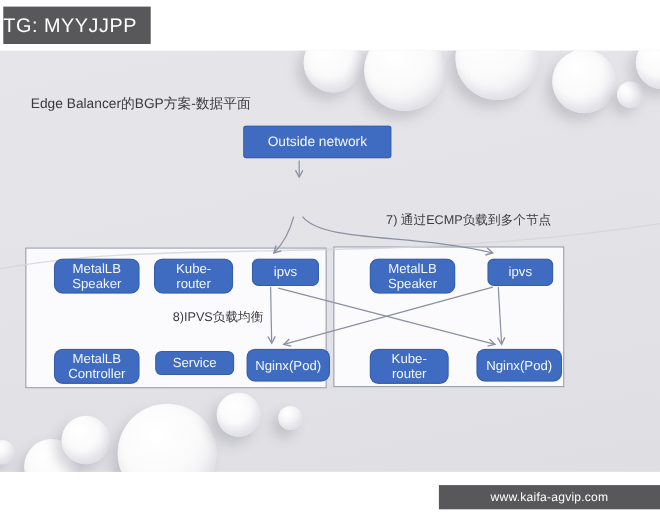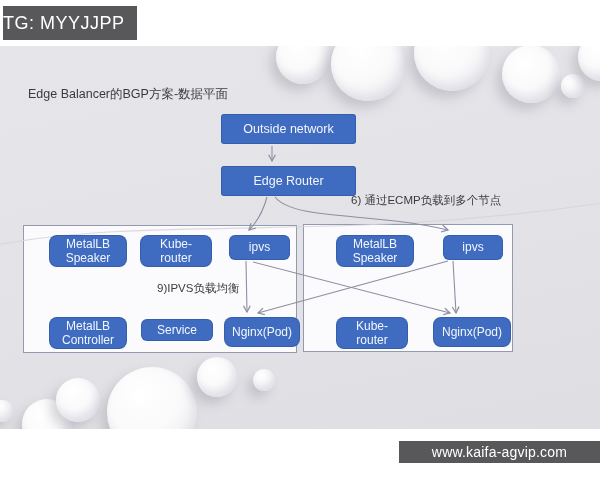--- a/index.html
+++ b/index.html
@@ -22,21 +22,21 @@
   .badge{
     position:absolute;left:3px;top:6px;width:134px;height:34px;
     background:var(--badge-bg,#58585a);color:var(--badge-text,#ffffff);
     display:flex;align-items:center;box-sizing:border-box;
     font-size:18px;letter-spacing:0.5px;
   }
   .watermark{
     position:absolute;left:399px;top:441px;width:201px;height:22px;
     background:var(--badge-bg,#58585a);color:var(--badge-text,#ffffff);
     display:flex;align-items:center;justify-content:center;
-    font-size:14px;letter-spacing:0.2px;
+    font-size:11px;letter-spacing:0.2px;
   }
   
   .title{
     position:absolute;left:28px;top:86px;
     font-size:12.5px;color:var(--title-text,#3a3a3e);
   }
   .annotation{
     position:absolute;font-size:11.5px;color:#3b3b40;white-space:nowrap;
   }
   .ann-ecmp{left:351px;top:193px;}
@@ -98,38 +98,37 @@
     <path class="arrow" d="M272,146 L272,161" marker-end="url(#ah)"></path>
     <path class="arrow" d="M267,197 C263,212 257,222 249,230" marker-end="url(#ah)"></path>
     <path class="arrow" d="M275,197 C294,221 374,212 448,230" marker-end="url(#ah)"></path>
     <path class="arrow" d="M246,261 L247,312" marker-end="url(#ah)"></path>
     <path class="arrow" d="M253,262 L450,313" marker-end="url(#ah)"></path>
     <path class="arrow" d="M448,261 L258,313" marker-end="url(#ah)"></path>
     <path class="arrow" d="M453,261 L456,313" marker-end="url(#ah)"></path>
   </svg>
 
   <div class="node node--sharp" style="left:205px;top:114px;width:135px;height:30px;">Outside network</div>
-  <div class="node node--sharp" style="left:205px;top:166px;width:135px;height:30px;">Edge Router</div>
 
   <div class="node" style="left:33px;top:235px;width:78px;height:32px;">MetalLB
 Speaker</div>
   <div class="node" style="left:124px;top:235px;width:72px;height:32px;">Kube-
 router</div>
   <div class="node" style="left:213px;top:235px;width:61px;height:25px;border-radius:6px;">ipvs</div>
   <div class="node" style="left:33px;top:317px;width:78px;height:32px;">MetalLB
 Controller</div>
   <div class="node" style="left:125px;top:319px;width:72px;height:22px;border-radius:6px;">Service</div>
   <div class="node" style="left:208px;top:317px;width:76px;height:30px;">Nginx(Pod)</div>
 
   <div class="node" style="left:320px;top:235px;width:78px;height:32px;">MetalLB
 Speaker</div>
   <div class="node" style="left:427px;top:235px;width:60px;height:25px;border-radius:6px;">ipvs</div>
   <div class="node" style="left:320px;top:317px;width:72px;height:32px;">Kube-
 router</div>
   <div class="node" style="left:417px;top:317px;width:78px;height:30px;">Nginx(Pod)</div>
 
-  <div class="annotation ann-ecmp">6) 通过ECMP负载到多个节点</div>
-  <div class="annotation ann-ipvs">9)IPVS负载均衡</div>
+  <div class="annotation ann-ecmp">7) 通过ECMP负载到多个节点</div>
+  <div class="annotation ann-ipvs">8)IPVS负载均衡</div>
 
   <div class="badge">TG: MYYJJPP</div>
   <div class="watermark">www.kaifa-agvip.com</div>
 
 </div>
 
 </body></html>

